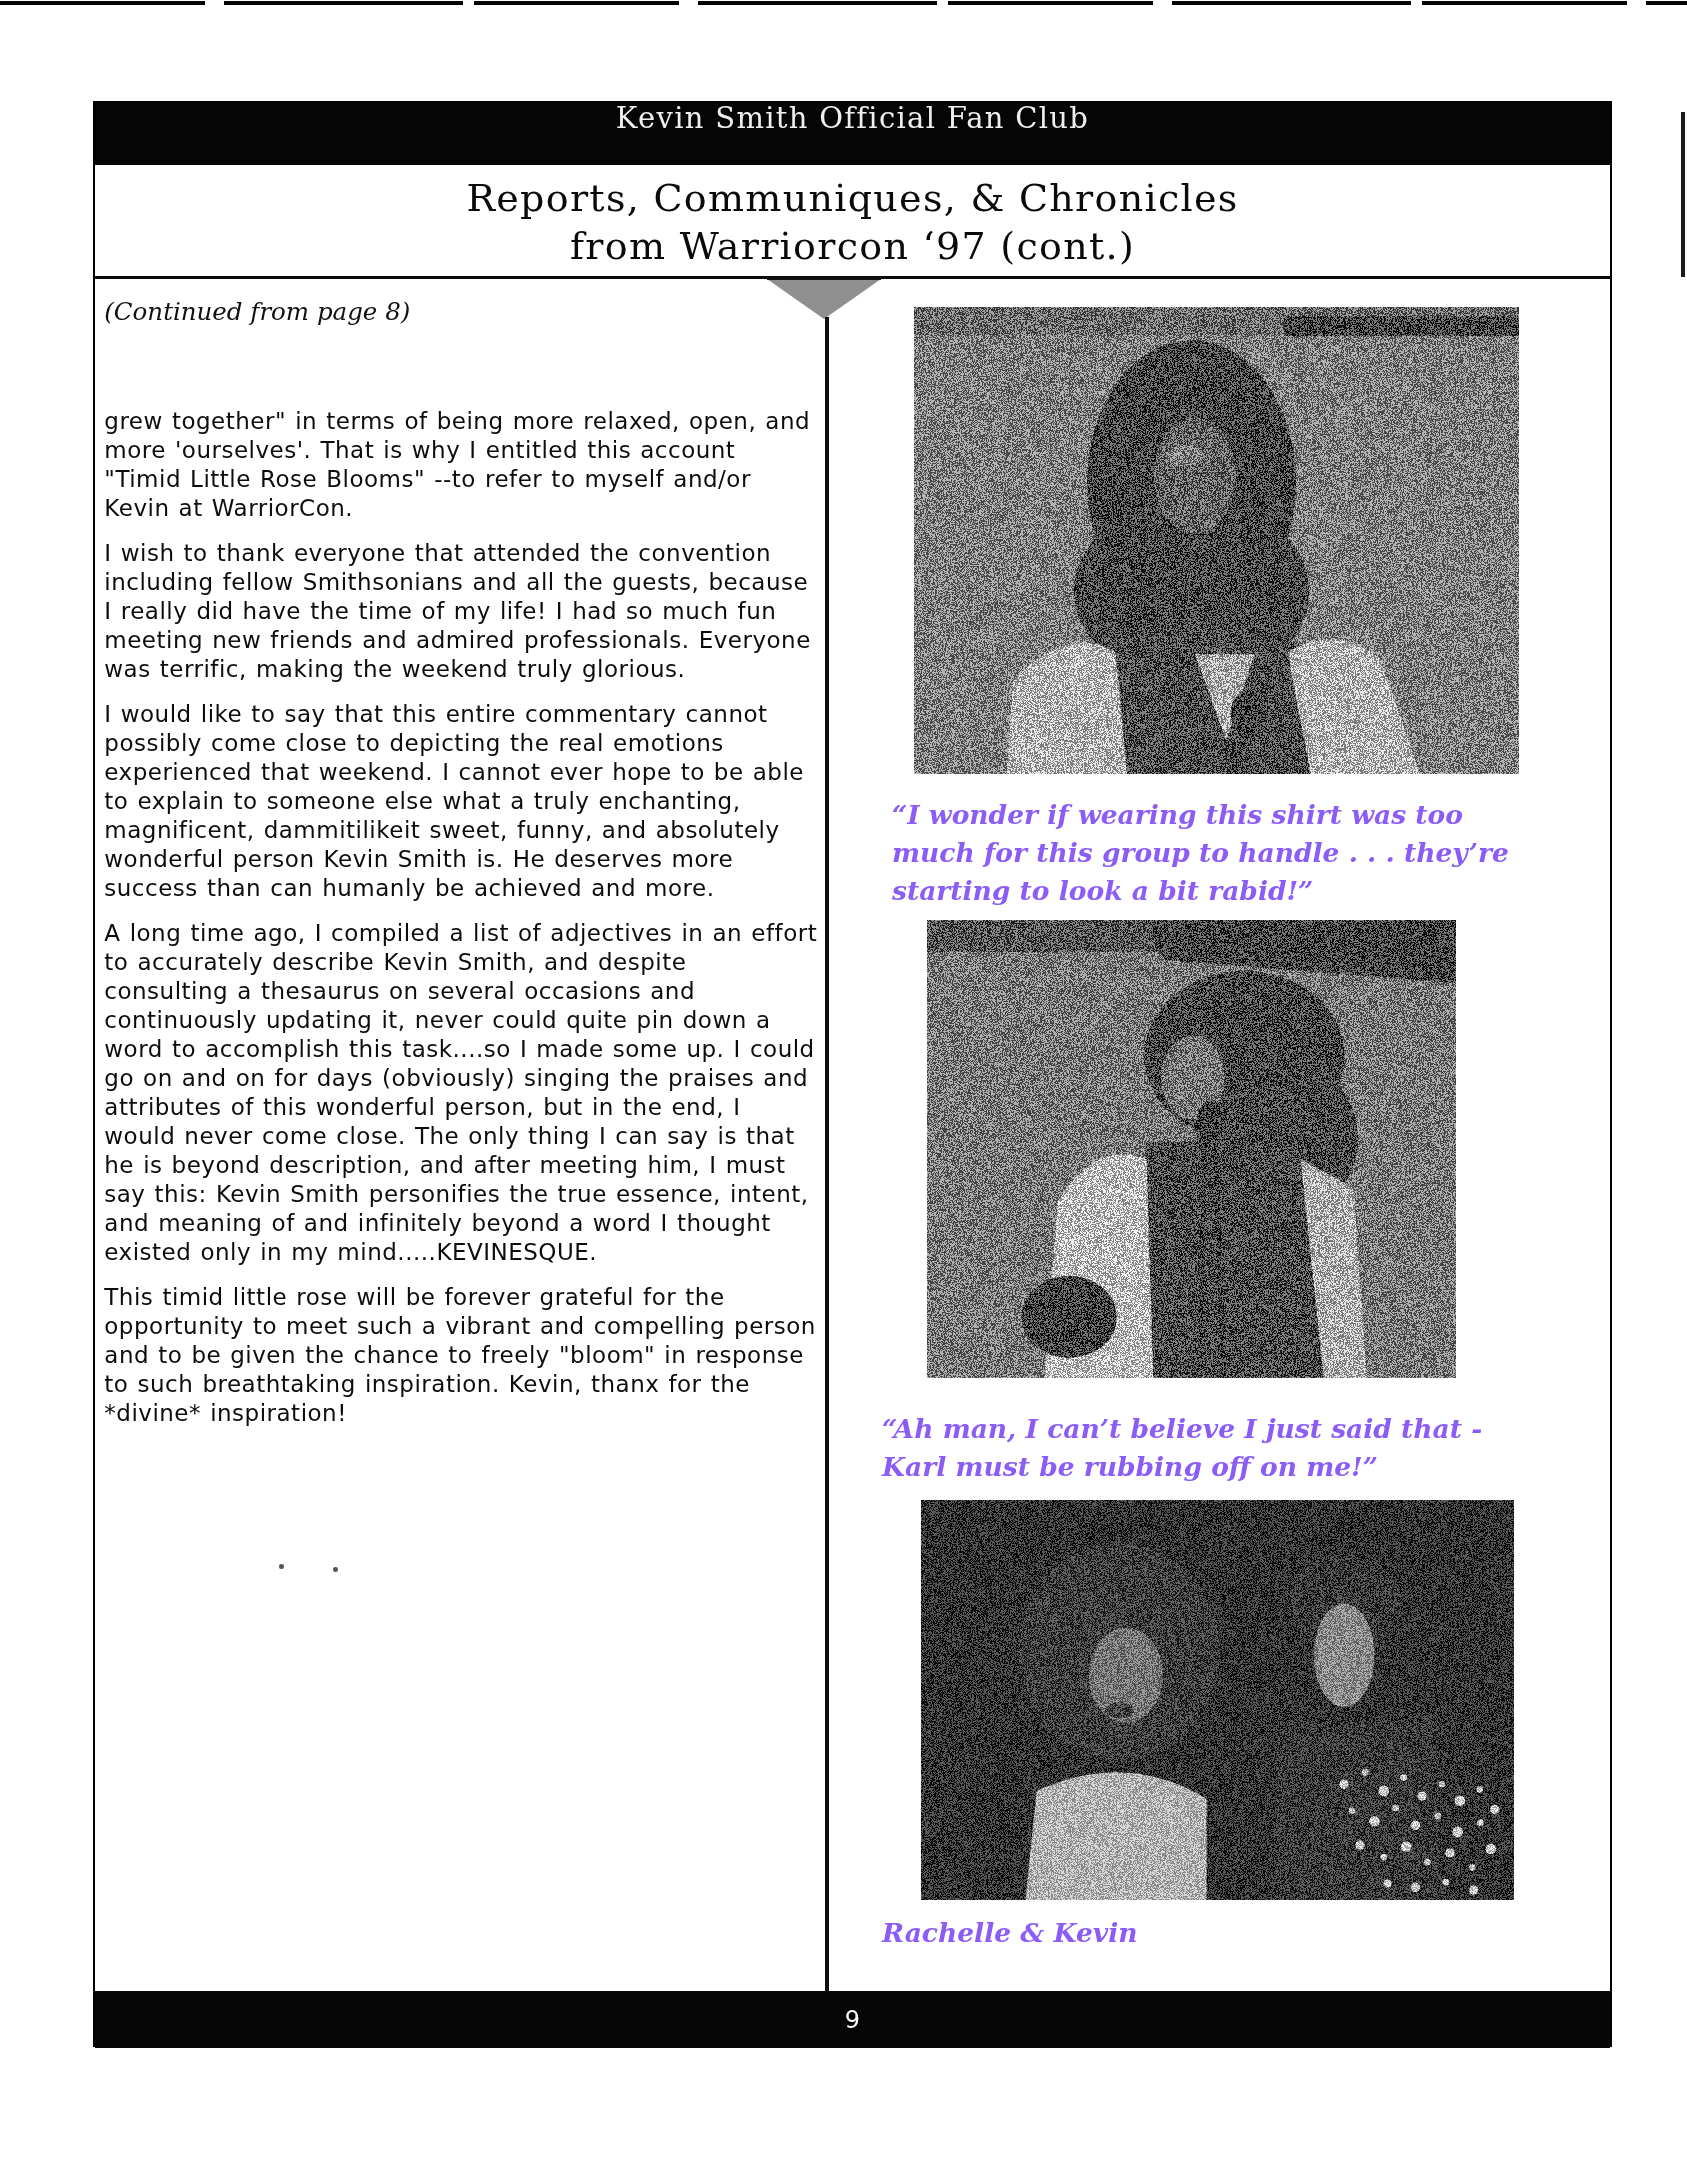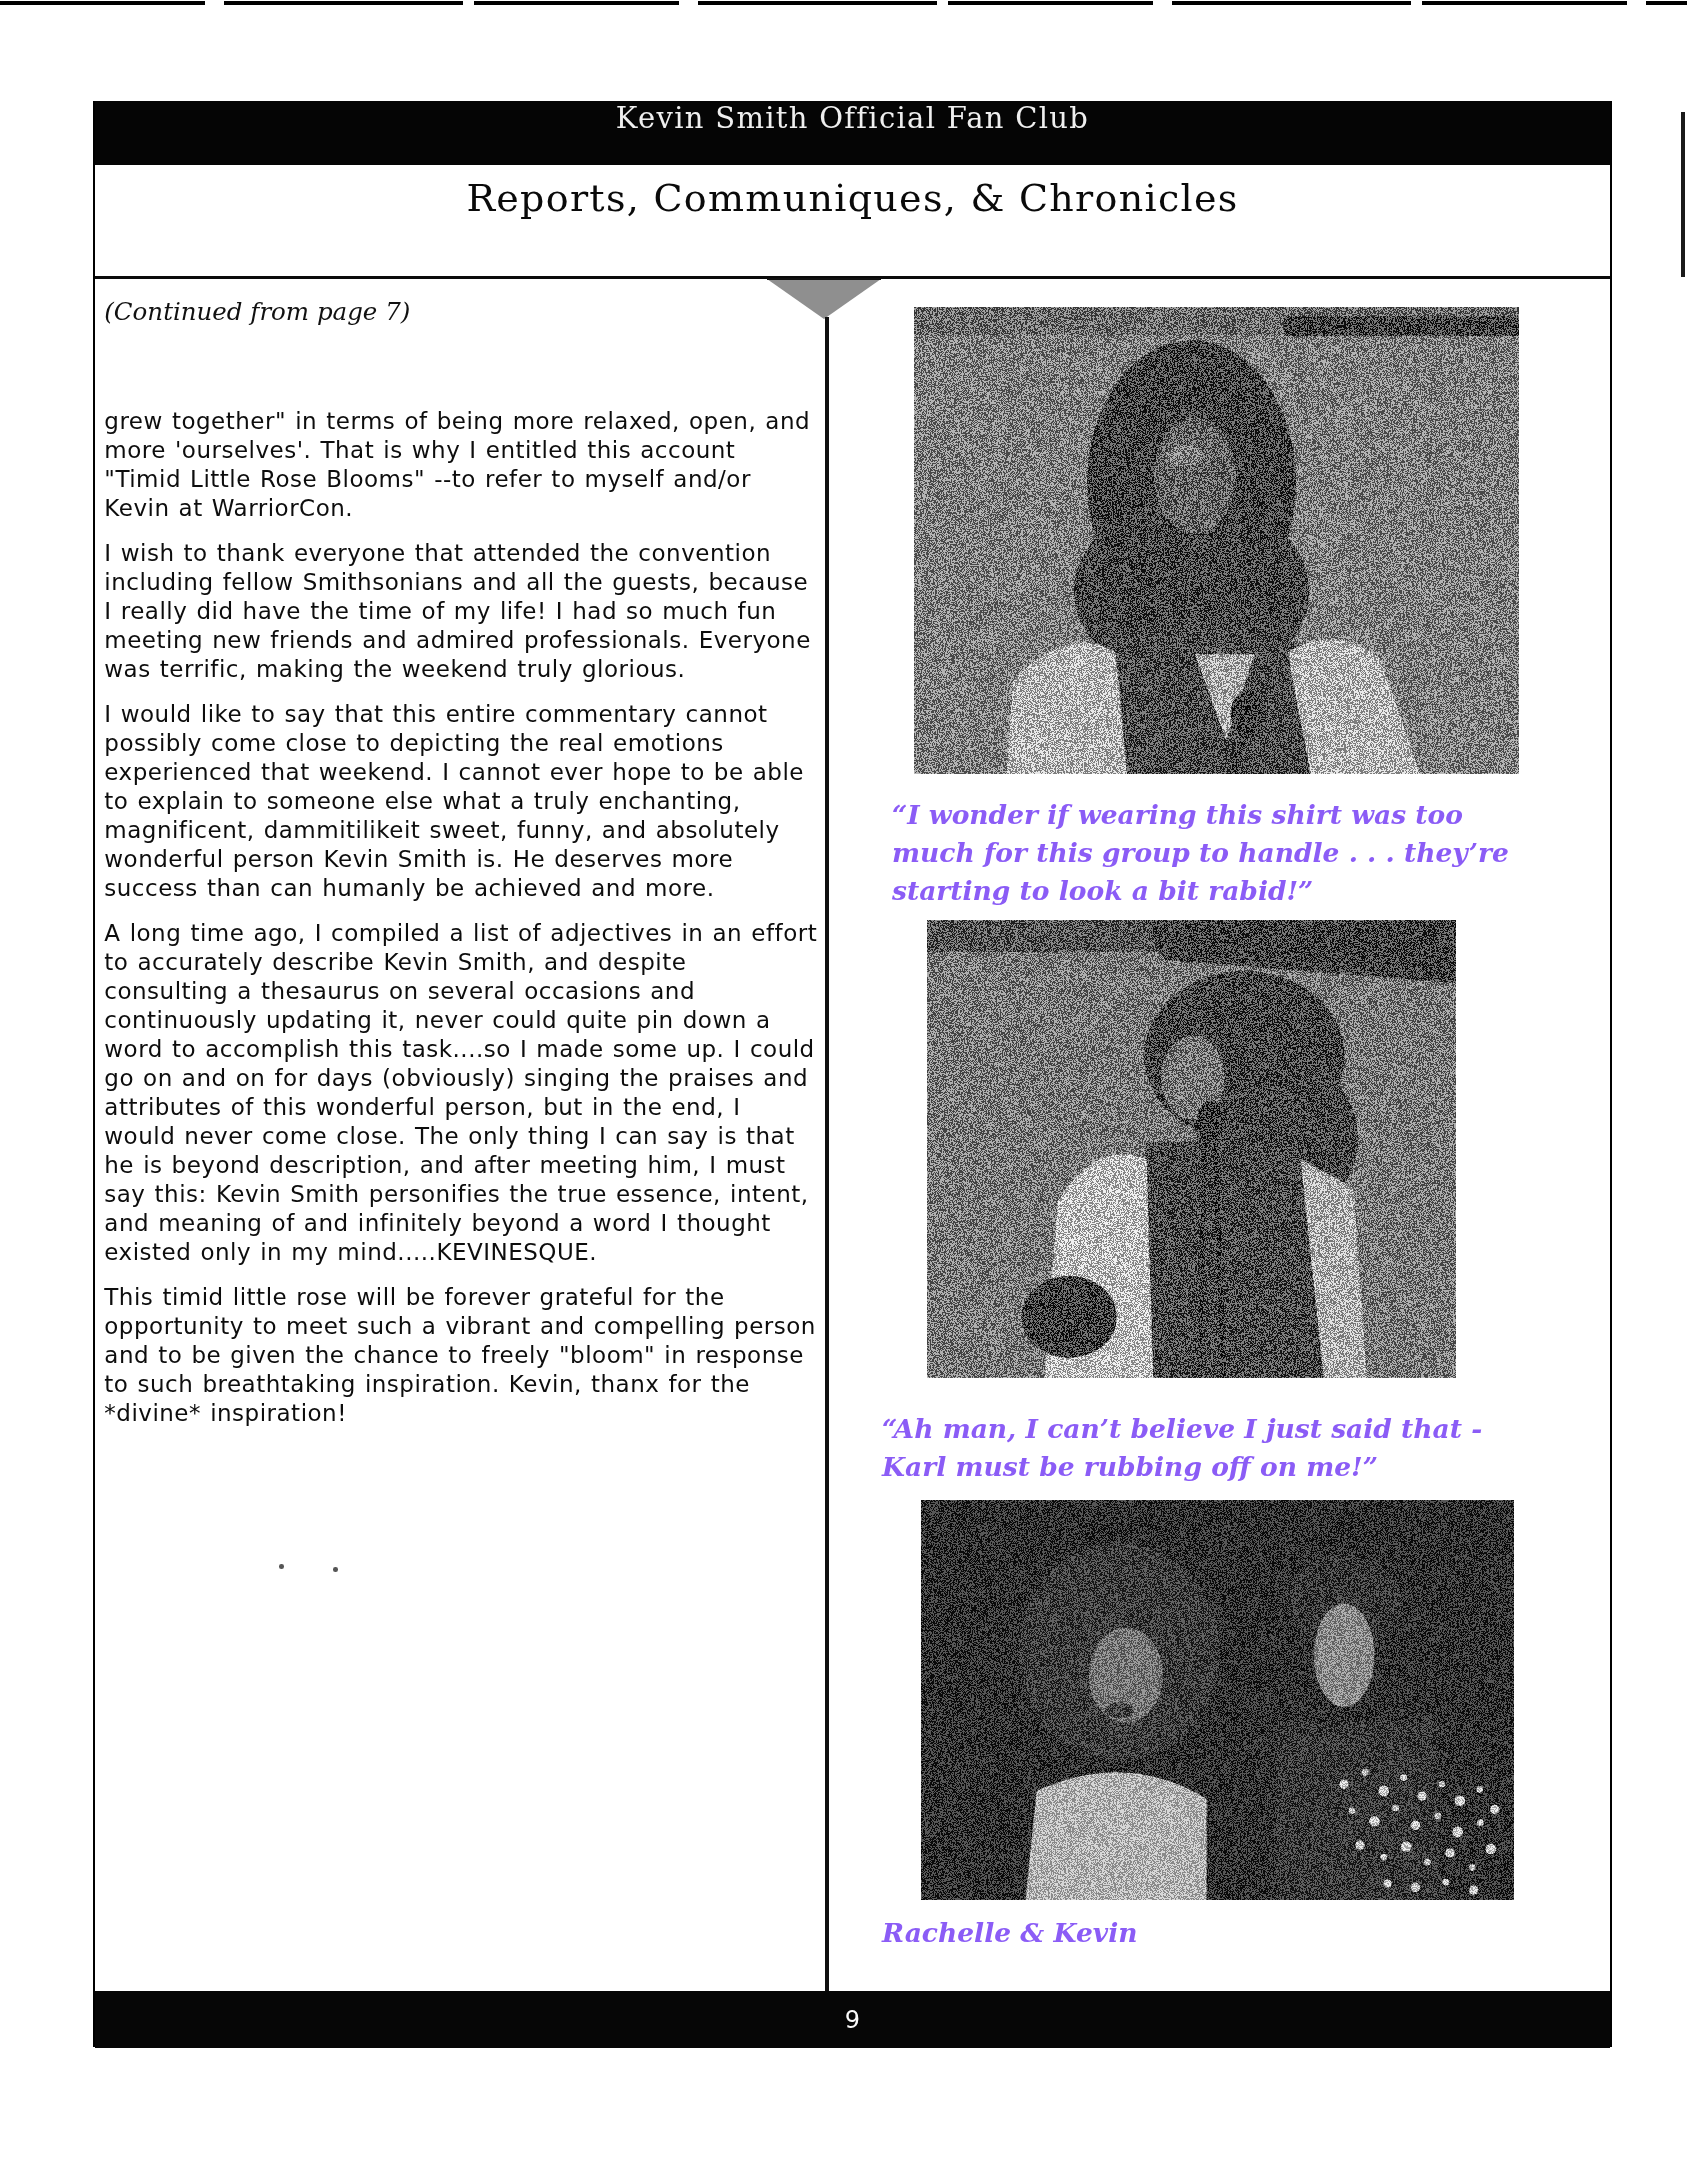--- a/index.html
+++ b/index.html
@@ -48,27 +48,28 @@
   <div class="scan-right"></div>
 
   <div class="frame">
 
     <div class="header-bar">
       <span>Kevin Smith Official Fan Club</span>
     </div>
 
     <div class="title-block">
       <div class="title-line first">Reports, Communiques, &amp; Chronicles</div>
+      <div class="title-line">from Warriorcon ‘97 (cont.)</div>
     </div>
 
     <div class="title-rule"></div>
     <div class="ornament-triangle"></div>
     <div class="column-divider"></div>
 
-    <div class="continued">(Continued from page 7)</div>
+    <div class="continued">(Continued from page 8)</div>
 
     <div class="article">
       <p>grew together" in terms of being more relaxed, open, and more 'ourselves'. That is why I entitled this account "Timid Little Rose Blooms" --to refer to myself and/or Kevin at WarriorCon.</p>
       <p>I wish to thank everyone that attended the convention including fellow Smithsonians and all the guests, because I really did have the time of my life! I had so much fun meeting new friends and admired professionals. Everyone was terrific, making the weekend truly glorious.</p>
       <p>I would like to say that this entire commentary cannot possibly come close to depicting the real emotions experienced that weekend. I cannot ever hope to be able to explain to someone else what a truly enchanting, magnificent, dammitilikeit sweet, funny, and absolutely wonderful person Kevin Smith is. He deserves more success than can humanly be achieved and more.</p>
       <p>A long time ago, I compiled a list of adjectives in an effort to accurately describe Kevin Smith, and despite consulting a thesaurus on several occasions and continuously updating it, never could quite pin down a word to accomplish this task....so I made some up. I could go on and on for days (obviously) singing the praises and attributes of this wonderful person, but in the end, I would never come close. The only thing I can say is that he is beyond description, and after meeting him, I must say this: Kevin Smith personifies the true essence, intent, and meaning of and infinitely beyond a word I thought existed only in my mind.....KEVINESQUE.</p>
       <p>This timid little rose will be forever grateful for the opportunity to meet such a vibrant and compelling person and to be given the chance to freely "bloom" in response to such breathtaking inspiration. Kevin, thanx for the *divine* inspiration!</p>
     </div>
 
     <div class="speck" style="left:184px;top:1463px;"></div>

